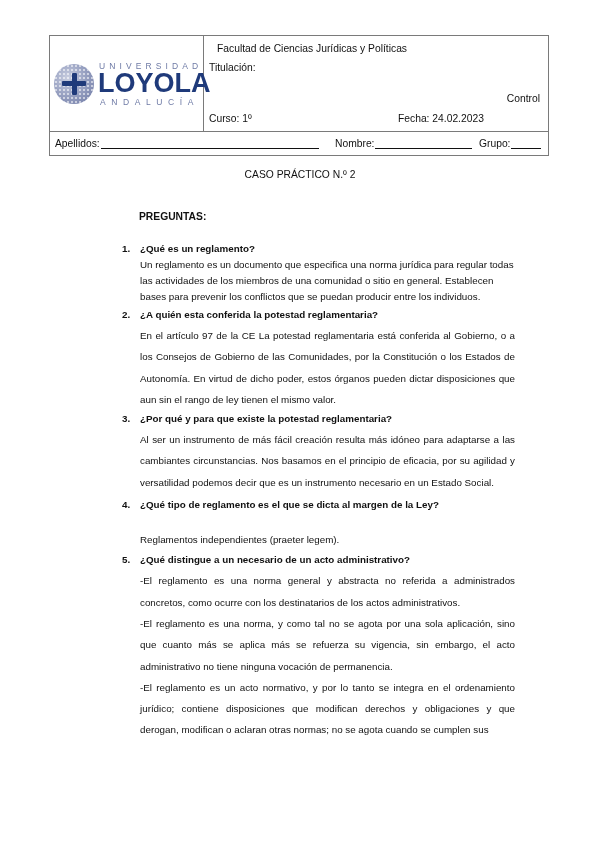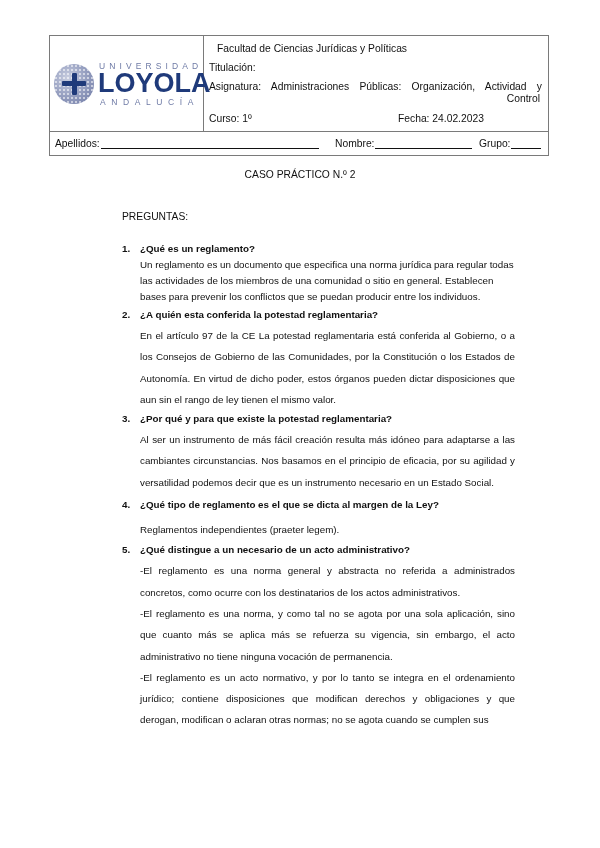--- a/index.html
+++ b/index.html
@@ -40,21 +40,21 @@
            background-size: 4px 4px; }
   .globe .cross-v { position: absolute; left: 18px; top: 9px; width: 5px; height: 22px; background: #1f3a7a; border-radius: 1px; }
   .globe .cross-h { position: absolute; left: 8px; top: 17px; width: 24px; height: 5px; background: #1f3a7a; border-radius: 1px; }
   .logo .univ { position: absolute; left: 45px; top: 1px; font-size: 8.5px; letter-spacing: 4.1px; color: #6f7ba6; }
   .logo .loyola { position: absolute; left: 44px; top: 9px; font-size: 27px; font-weight: bold; color: #1f3a7a; letter-spacing: 0px; line-height: 28px; }
   .logo .anda { position: absolute; left: 46px; top: 37px; font-size: 8.5px; letter-spacing: 5.6px; color: #6f7ba6; }
 
   
   .title { position: absolute; left: 0; width: 600px; top: 169px; text-align: center;
            font-size: 10.3px; font-weight: normal; }
-  .preg { position: absolute; left: 122px; top: 211px; font-size: 10.3px; font-weight: normal; }
+  .preg { position: absolute; left: 139px; top: 211px; font-size: 10.3px; font-weight: bold; }
 
   .qlist { position: absolute; left: 122px; top: 240px; width: 393px; font-size: 9.8px; }
   .q { position: relative; }
   .q .qhead { position: relative; padding-left: 18px; font-weight: bold; height: 17px; line-height: 17px; }
   .q .qnum { position: absolute; left: 0; top: 0; }
   .q .ans { padding-left: 18px; text-align: justify; }
   .q .ans p { margin: 0; }
   .tight { line-height: 16px; }
   .loose { line-height: 21.3px; }
 </style>
@@ -72,21 +72,20 @@
               <div class="cross-h"></div>
           </div>
           <span class="univ">UNIVERSIDAD</span>
           <span class="loyola">LOYOLA</span>
           <span class="anda">ANDALUCÍA</span>
         </div>
       </div>
       <div class="info-cell">
         <div class="line l-fac">Facultad de Ciencias Jurídicas y Políticas</div>
         <div class="line l-tit">Titulación:</div>
-        <div class="line l-asg"><span>Asignatura:</span> <span>Administraciones Públicas: Organización, Actividad y</span></div>
         <div class="line l-ctl">Control</div>
         <div class="line l-cur">Curso: 1º</div>
         <div class="line l-fec">Fecha: 24.02.2023</div>
       </div>
     </div>
     <div class="row2">
       <div class="fld" style="left:5px;">
         <span>Apellidos:</span>
         <span class="uline" style="width:218px;"></span>
       </div>
@@ -134,21 +133,21 @@
       <div class="ans loose" style="margin-top:2px;">
         <p>Al ser un instrumento de más fácil creación resulta más idóneo para adaptarse a las cambiantes circunstancias. Nos basamos en el principio de eficacia, por su agilidad y versatilidad podemos decir que es un instrumento necesario en un Estado Social.</p>
       </div>
     </div>
 
     <div class="q" style="margin-top:3px;">
       <div class="qhead">
         <span class="qnum">4.</span>
         <span>¿Qué tipo de reglamento es el que se dicta al margen de la Ley?</span>
       </div>
-      <div class="ans loose" style="margin-top:6px;">
+      <div class="ans loose" style="margin-top:16px;">
         <p>Reglamentos independientes (praeter legem).</p>
       </div>
     </div>
 
     <div class="q" style="margin-top:1px;">
       <div class="qhead">
         <span class="qnum">5.</span>
         <span>¿Qué distingue a un necesario de un acto administrativo?</span>
       </div>
       <div class="ans loose" style="margin-top:2px;">

